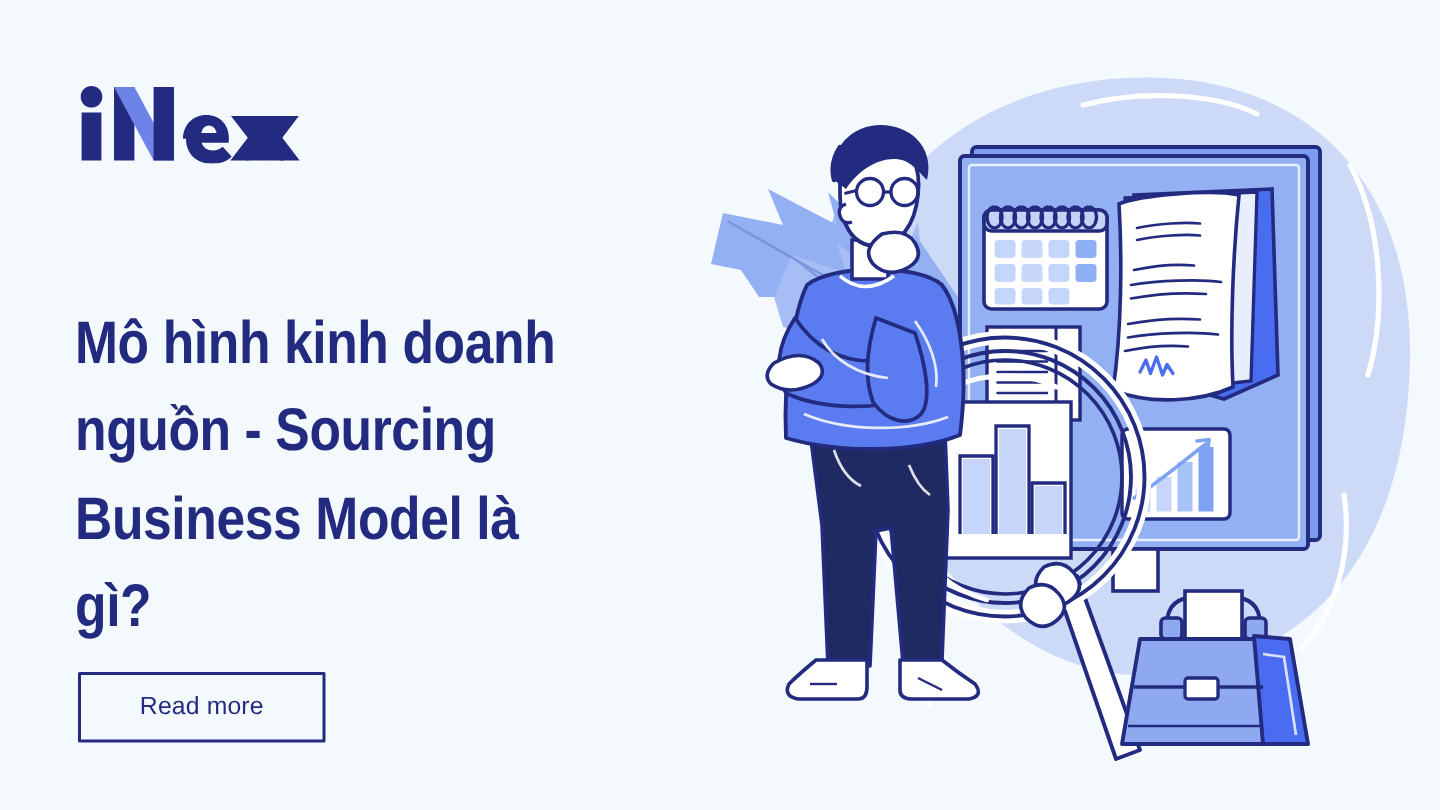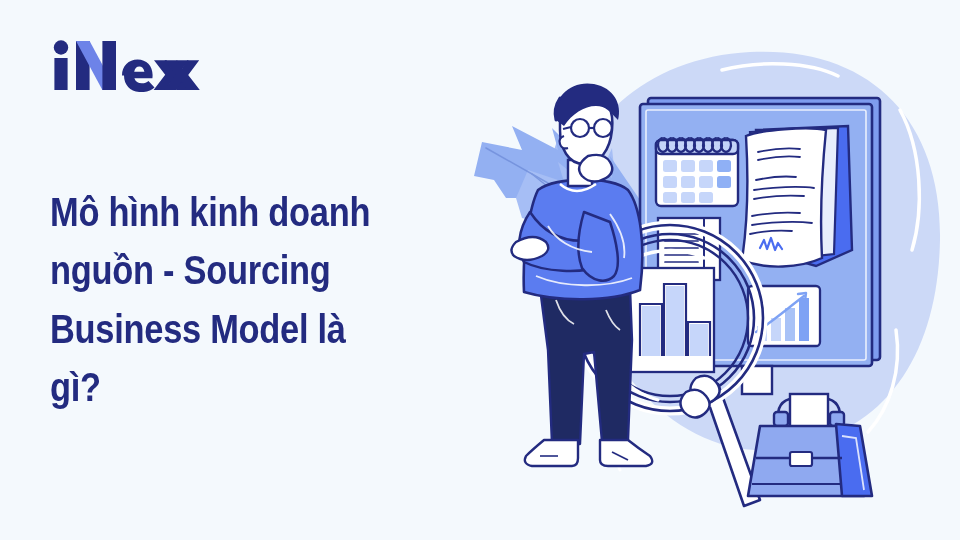--- a/index.html
+++ b/index.html
@@ -13,21 +13,21 @@
   #banner {
     position:relative;
     width:960px; height:540px;
     background:#f4f9fd;
     overflow:hidden;
   }
 
   
   .left-col {
     position:absolute;
-    left:0; top:0;
+    left:0; top:17px;
     width:470px; height:488px;
     padding:34px 0 0 50px;
   }
 
   .logo {
     position:relative;
     width:150px; height:58px;
     display:block;
   }
 
@@ -102,20 +102,21 @@
         <g fill="#232b80">
           <path d="M126.5 26.3h12.6l5 8.1 5.1-8.1h12l-11 14.6 11.6 15.1h-12.7l-5.4-8.5-5.4 8.5h-12.2l11.6-15.2-11.2-14.5z" transform="translate(-12,0)"></path>
         </g>
       </svg>
     </div>
 
     <h1 class="headline">Mô hình kinh doanh
 nguồn - Sourcing
 Business Model là gì?</h1>
 
+    <button class="read-more">Read more</button>
   </div>
 
   <div class="illus">
     <svg viewBox="0 0 500 540" xmlns="http://www.w3.org/2000/svg">
       <defs>
         <clipPath id="lensClip">
           <circle cx="210" cy="318" r="83"></circle>
         </clipPath>
       </defs>
 

